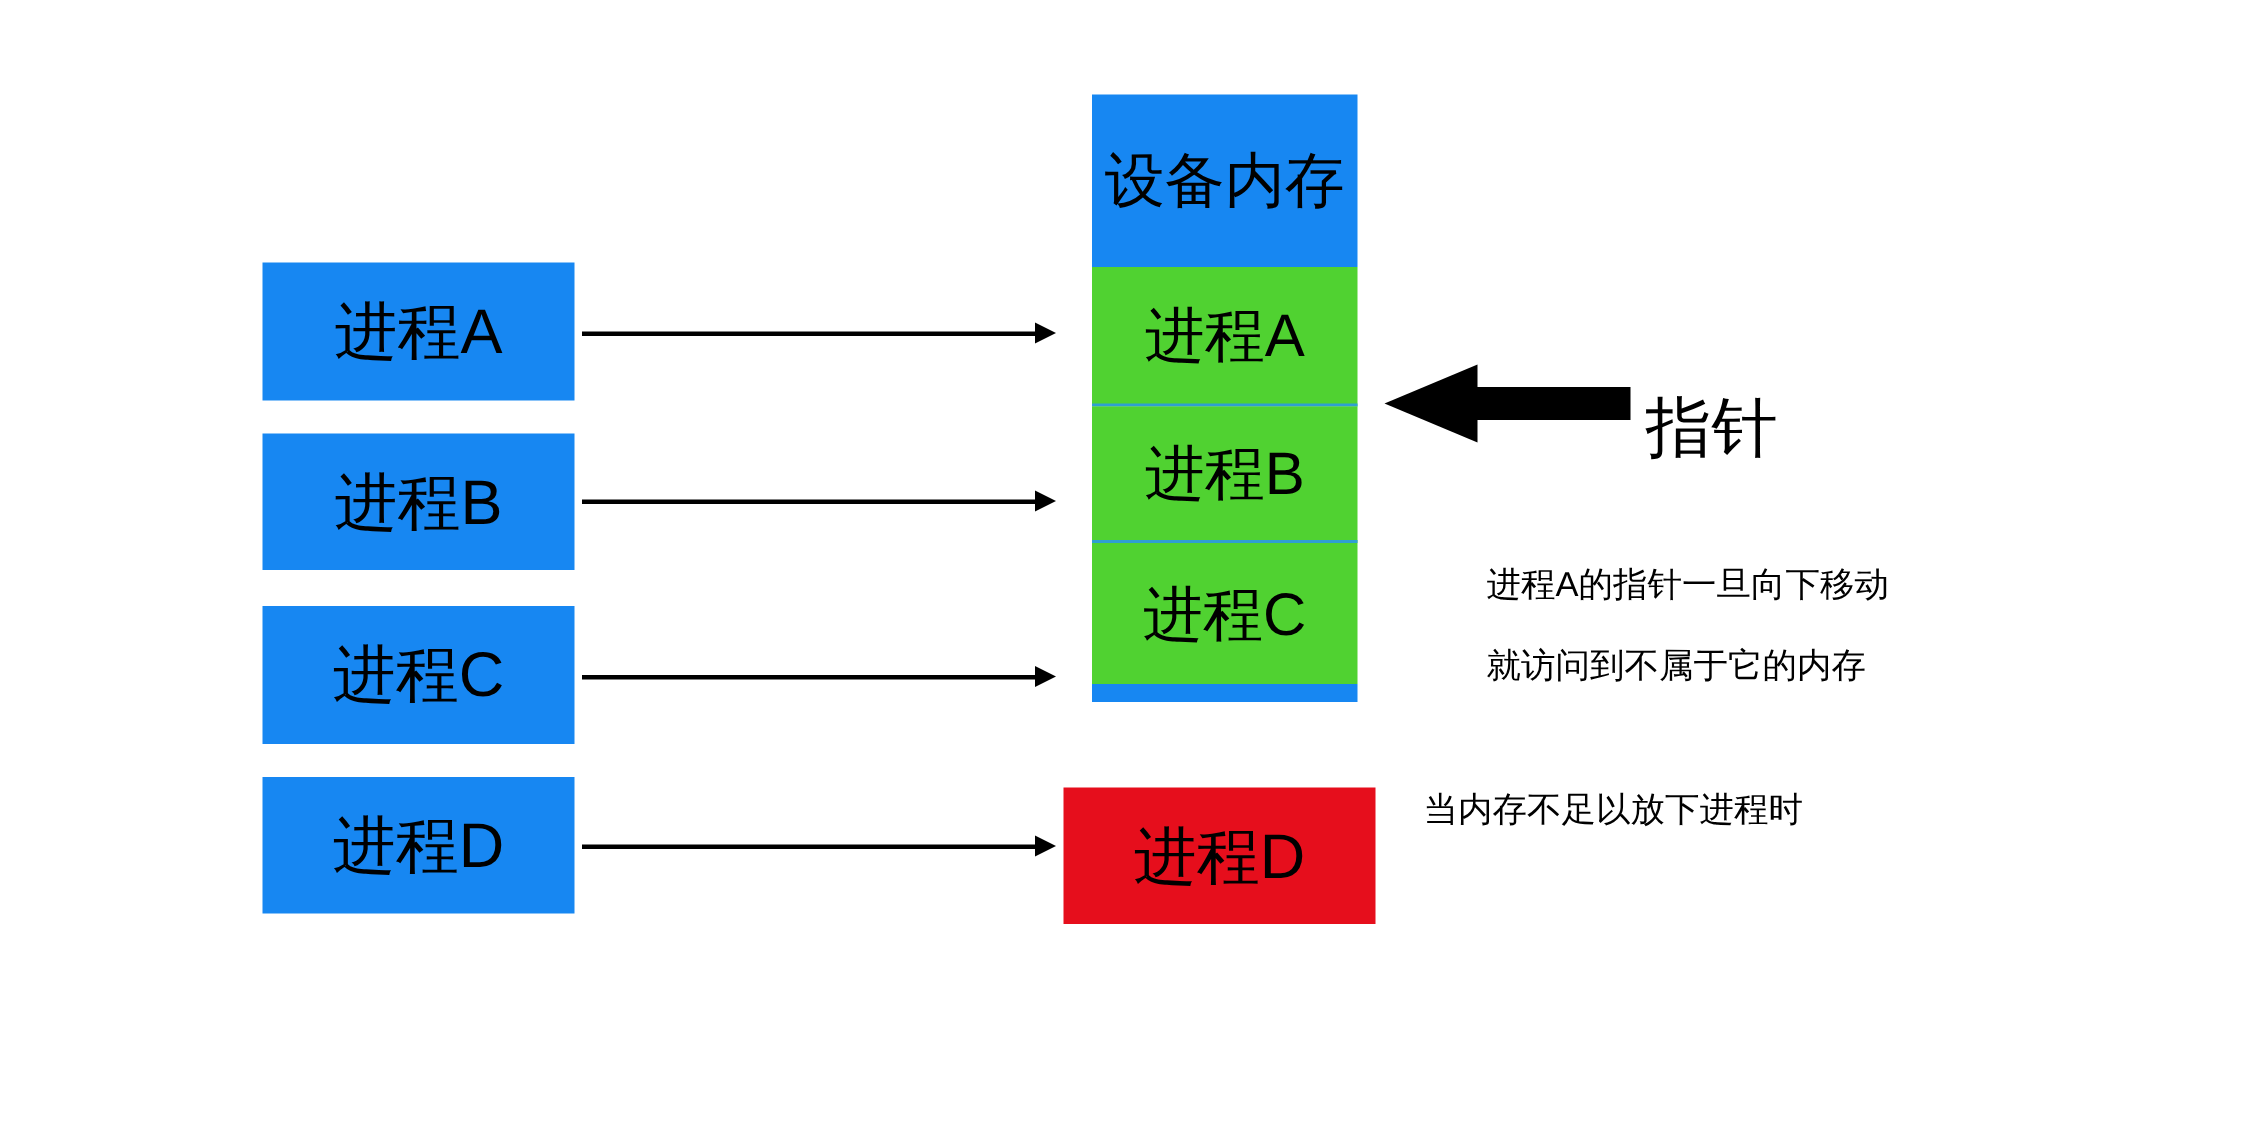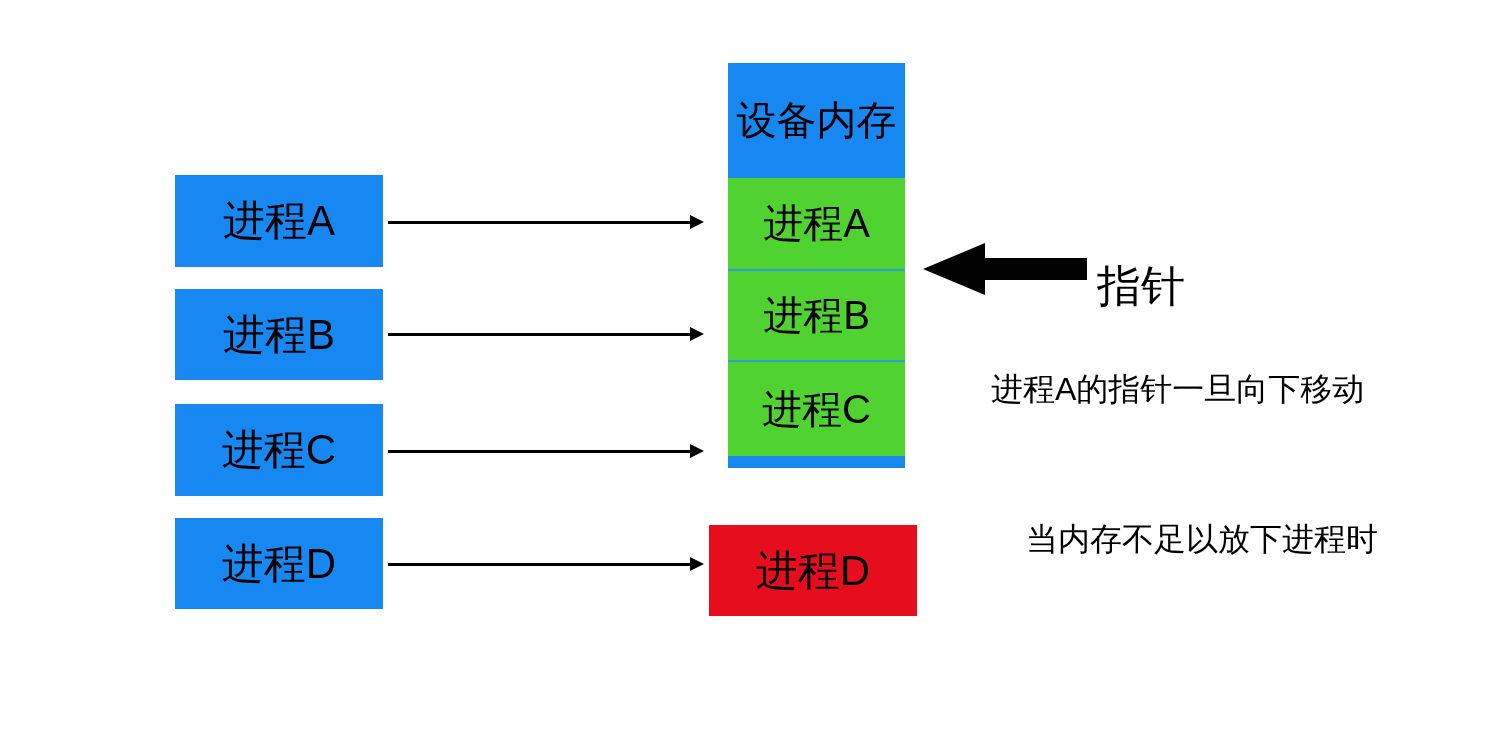--- a/index.html
+++ b/index.html
@@ -141,26 +141,26 @@
     left: 1097px;
     top: 262px;
     font-size: 44px;
     line-height: 48px;
     white-space: nowrap;
   }
 
   
   .note {
     position: absolute;
-    font-size: 32px;
+    font-size: 23px;
     white-space: nowrap;
     color: #000;
   }
   .note-1 { left: 991px; top: 362px; line-height: 54px; }
-  .note-2 { left: 1026px; top: 514px; line-height: 51px; }
+  .note-2 { left: 949px; top: 514px; line-height: 51px; }
 </style>
 </head>
 <body>
 
 <div class="canvas">
 
   <div class="pbox pbox-a">
     <span>进程A</span>
   </div>
   <div class="pbox pbox-b">
@@ -211,18 +211,19 @@
   </div>
 
   <div class="pointer-arrow">
     <div class="shaft"></div>
     <div class="head"></div>
   </div>
   <div class="pointer-label">指针</div>
 
   <div class="note note-1">
     <div>进程A的指针一旦向下移动</div>
+    <div>就访问到不属于它的内存</div>
   </div>
   <div class="note note-2">
     <div>当内存不足以放下进程时</div>
   </div>
 
 </div>
 
 </body></html>

